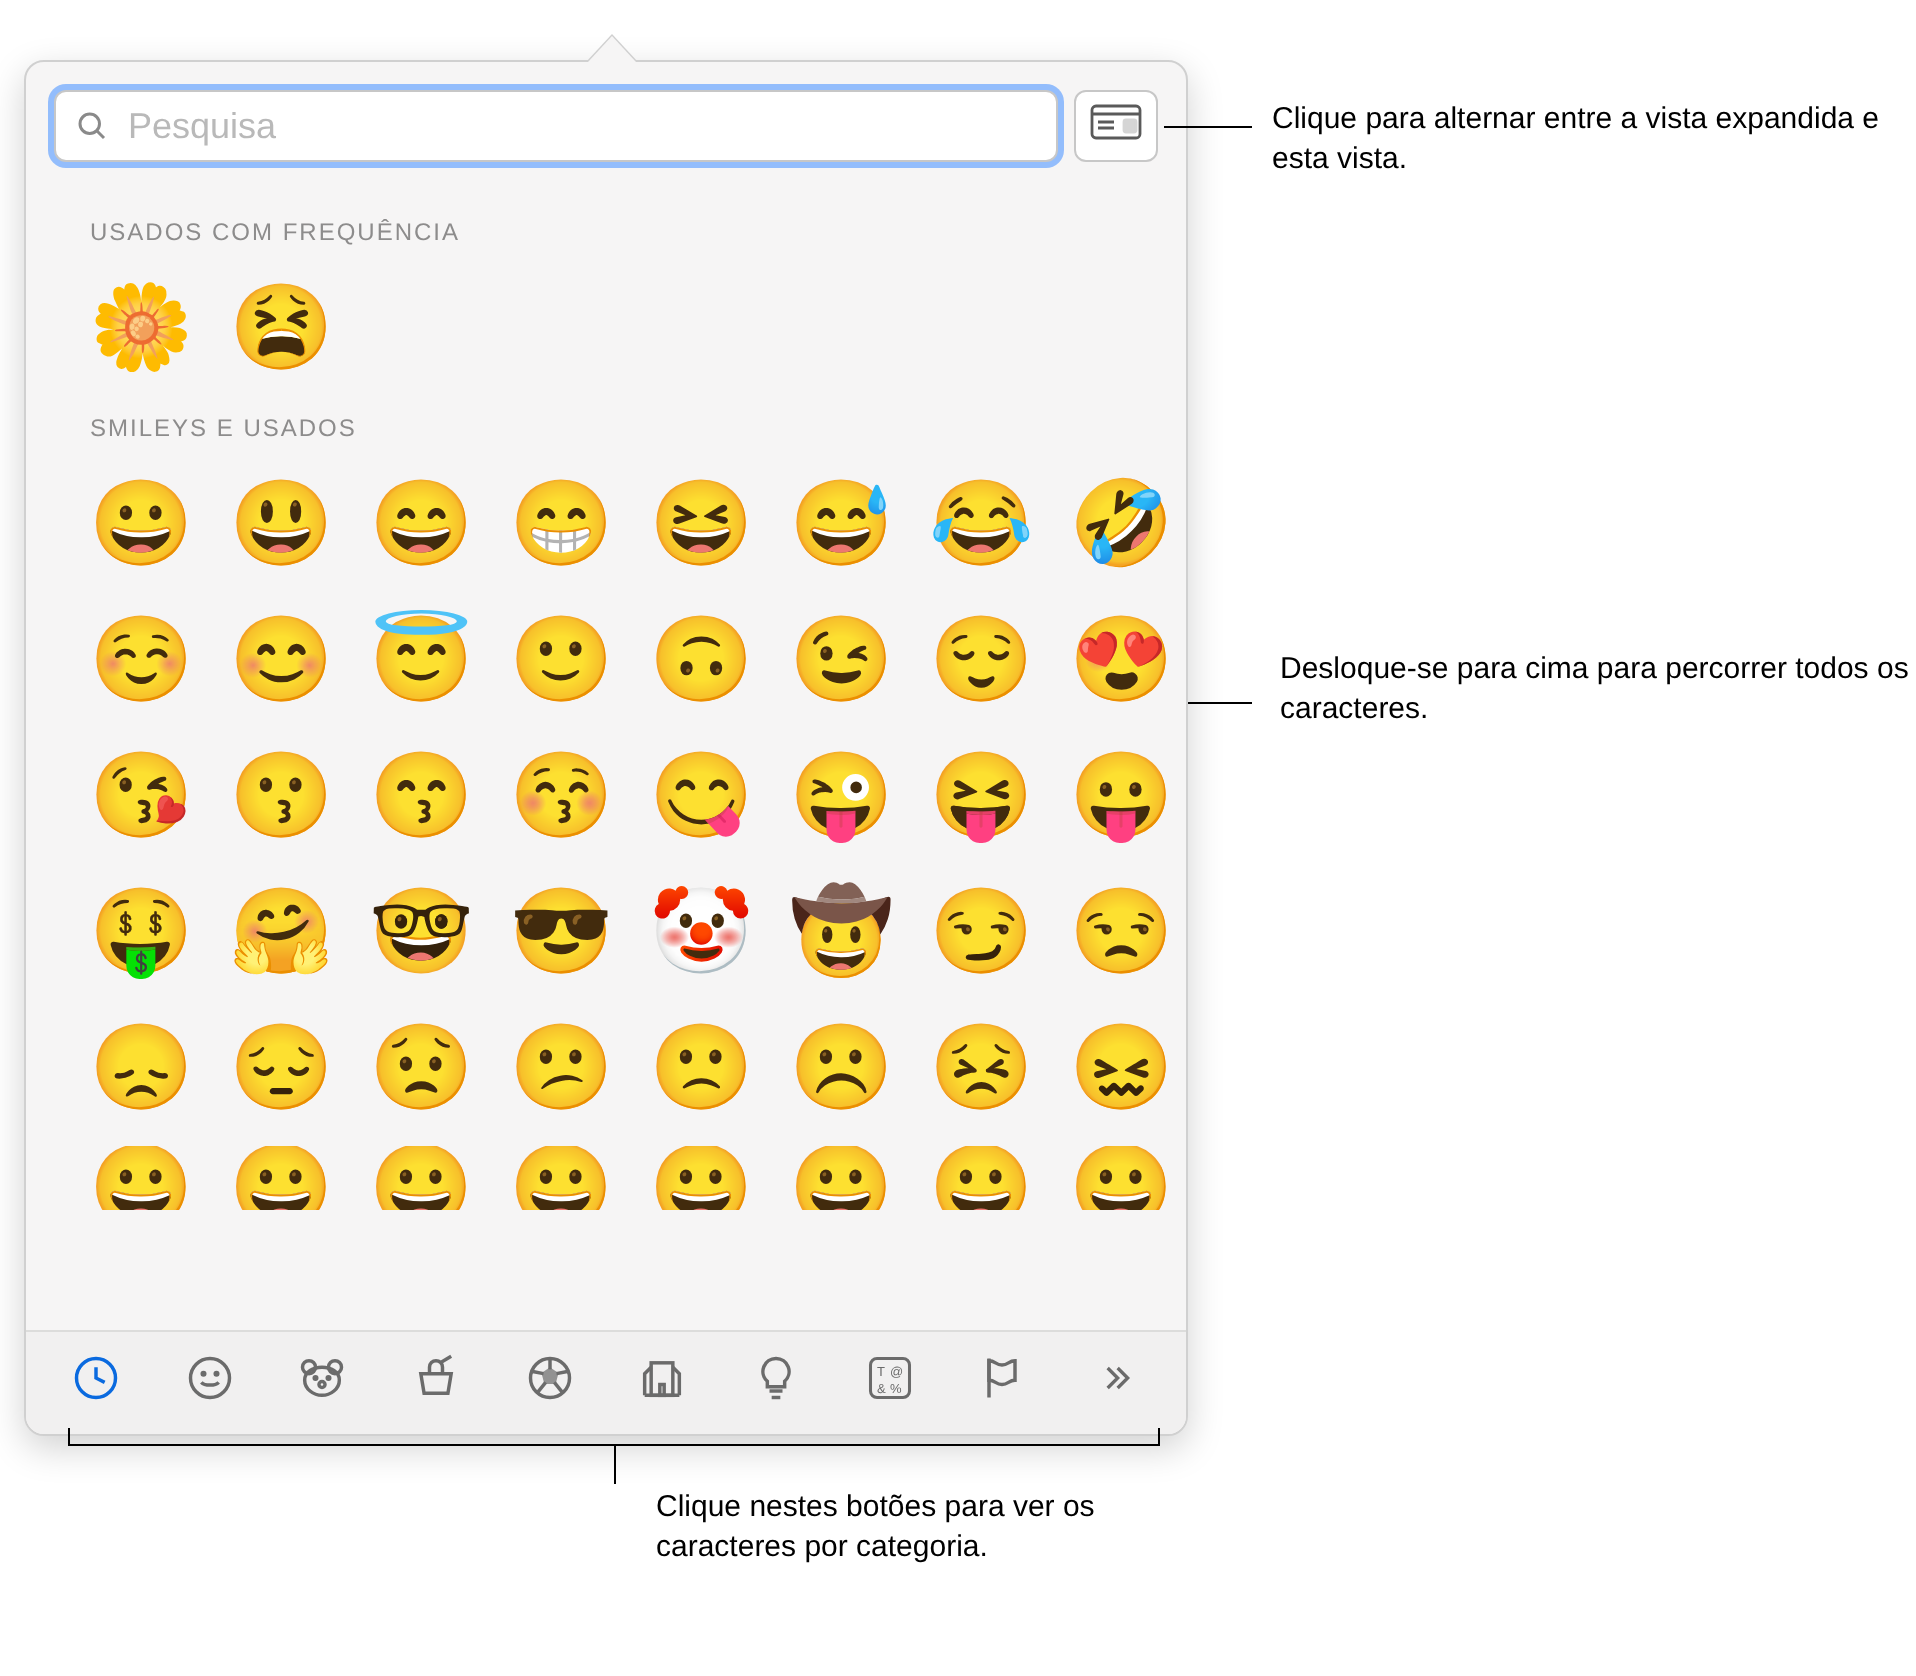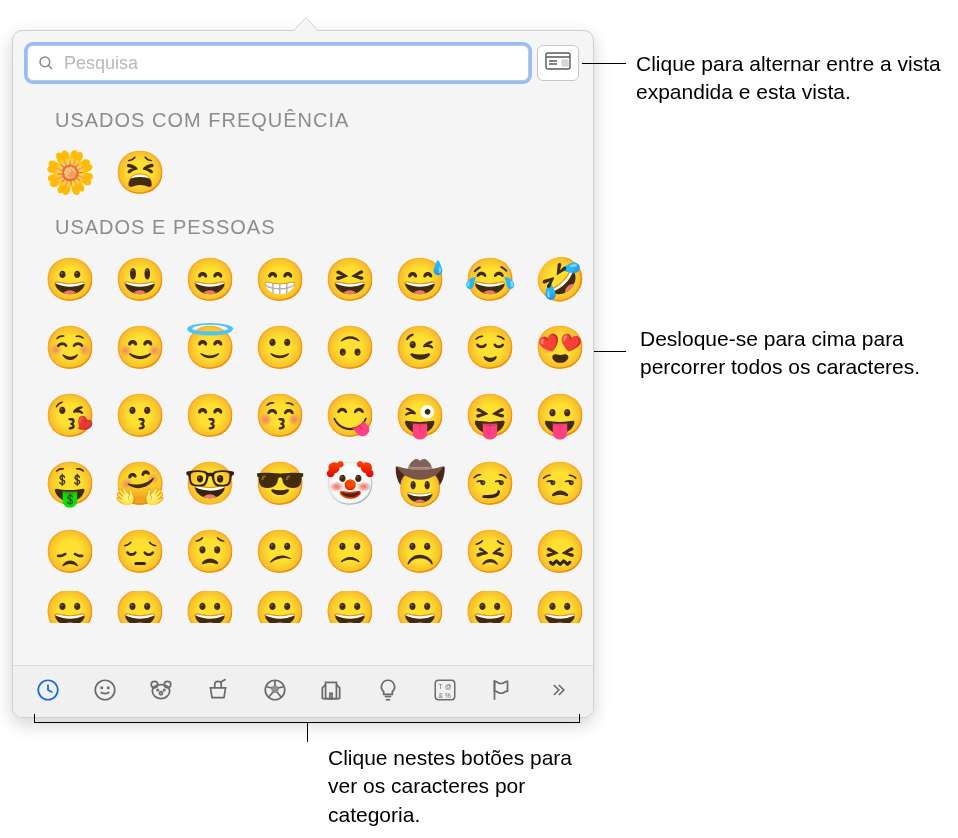--- a/index.html
+++ b/index.html
@@ -89,25 +89,25 @@
       justify-content: center;
       color: #5a5a5a;
       cursor: pointer;
     }
     .scroll-area {
       flex: 1;
       overflow: hidden;
       padding: 8px 16px 0 28px;
     }
     .section-header {
-      font-size: 20px;
+      font-size: 12px;
       letter-spacing: 1px;
       color: #8d8c8c;
       font-weight: 500;
-      margin: 14px 0 12px 14px;
+      margin: 14px 0 12px 4px;
     }
     .emoji-grid {
       display: grid;
       grid-template-columns: repeat(8, 60px);
       gap: 10px 10px;
       justify-content: start;
     }
     .emoji-cell {
       width: 60px;
       height: 58px;
@@ -142,21 +142,21 @@
       cursor: pointer;
       border-radius: 6px;
     }
     .cat-btn.active { color: #0a6adf; }
     .cat-btn svg { width: 26px; height: 26px; }
     .cat-btn.more svg { width: 20px; height: 20px; }
 
     
     .callout {
       position: absolute;
-      font-size: 21px;
+      font-size: 15px;
       line-height: 1.35;
       color: #000;
       max-width: 320px;
     }
     .callout-line {
       position: absolute;
       background: #000;
       height: 1px;
     }
     .callout-vline {
@@ -201,21 +201,21 @@
   </div>
 
   <div class="scroll-area">
 
     <div class="section-header">USADOS COM FREQUÊNCIA</div>
     <div class="emoji-grid">
       <div class="emoji-cell">🌼</div>
       <div class="emoji-cell">😫</div>
     </div>
 
-    <div class="section-header">USADOS E PESSOAS</div>
+    <div class="section-header">SMILEYS E USADOS</div>
     <div class="emoji-grid">
 
       <div class="emoji-cell">😀</div>
       <div class="emoji-cell">😃</div>
       <div class="emoji-cell">😄</div>
       <div class="emoji-cell">😁</div>
       <div class="emoji-cell">😆</div>
       <div class="emoji-cell">😅</div>
       <div class="emoji-cell">😂</div>
       <div class="emoji-cell">🤣</div>

